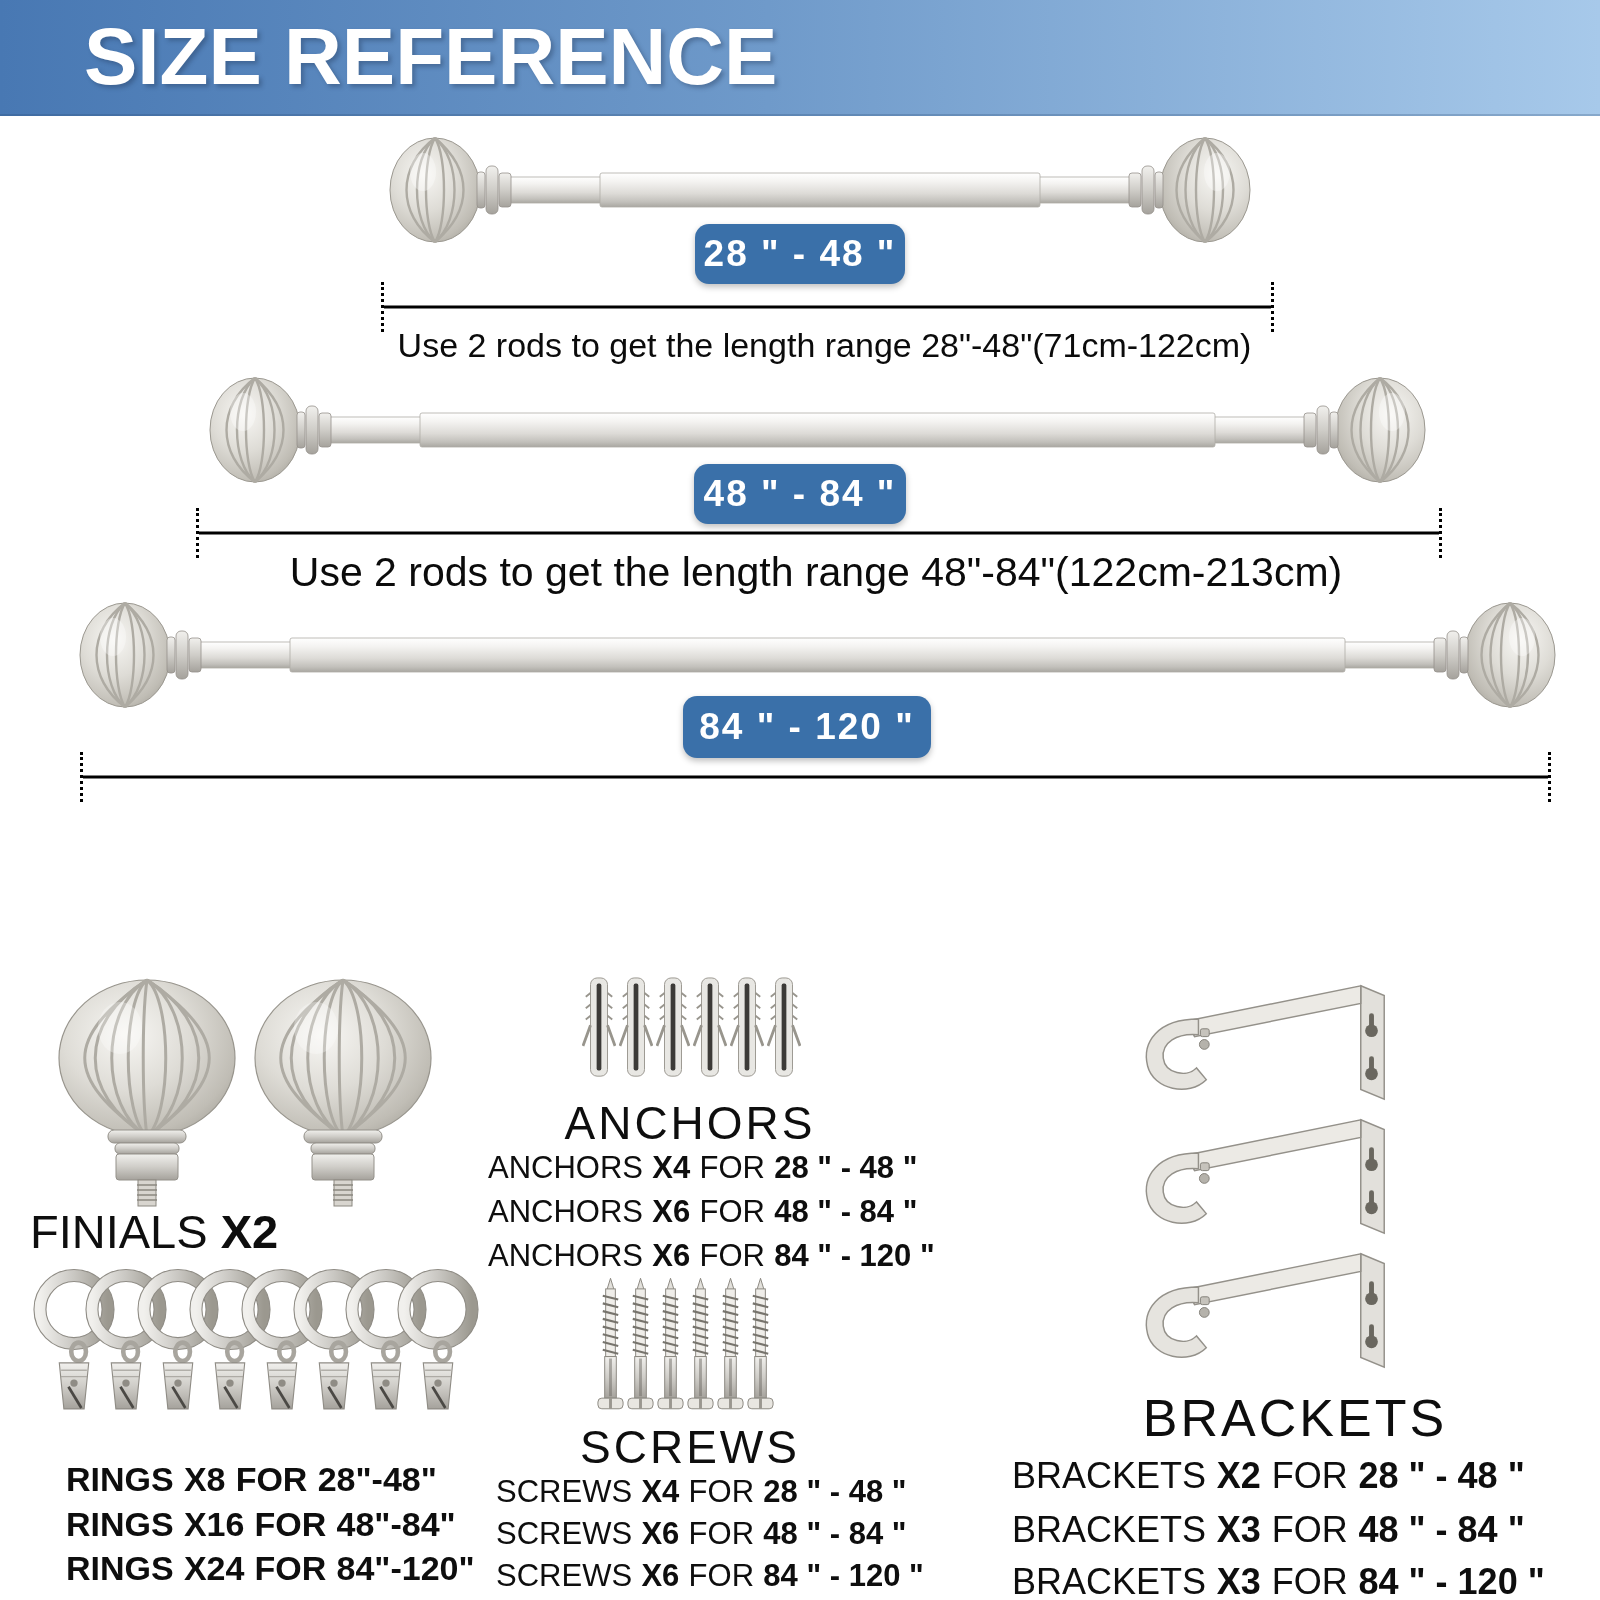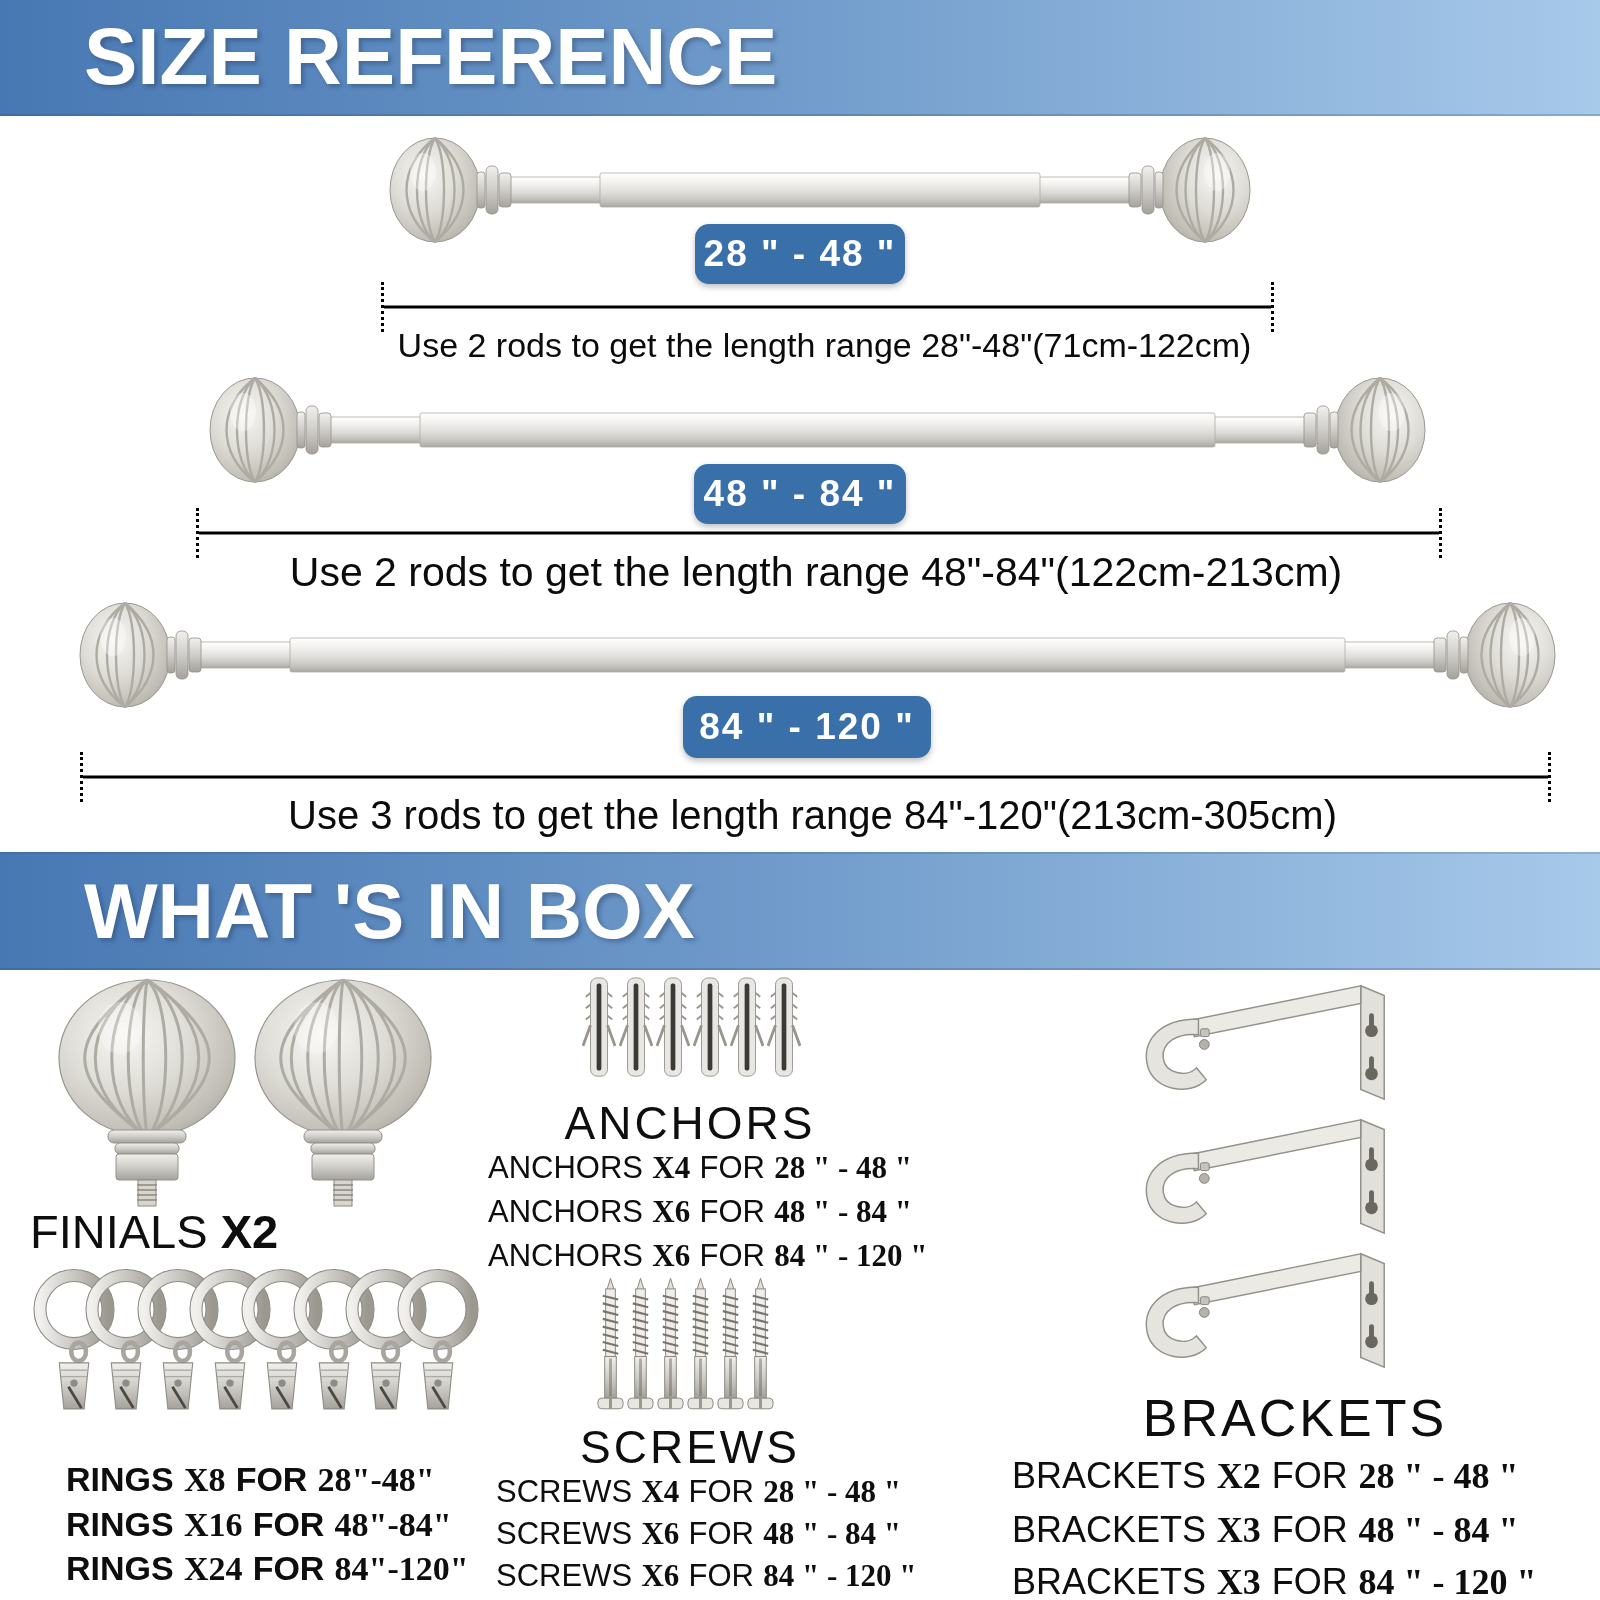--- a/index.html
+++ b/index.html
@@ -32,21 +32,21 @@
   }
   
   .dim{border-left:3px dotted #000;border-right:3px dotted #000;}
   .dim-bar{position:absolute;left:0;right:0;top:50%;height:3px;background:#000;transform:translateY(-50%);}
   
   .cap{font-weight:normal;color:#0b0b0b;text-align:center;white-space:nowrap;}
   
   .parts-title{color:#0e0e0e;text-align:center;letter-spacing:3px;font-weight:400;white-space:nowrap;}
   .ln{white-space:nowrap;}
   .ln > *{margin-right:.30em;}
-  .ln b{font-weight:700;font-family:Liberation Serif, serif;}
+  .ln b{font-weight:700;}
   .ln-mid{font-size:31px;}
   .ln-rings{font-size:34px;font-weight:700;}
   .ln-brackets{font-size:36px;}
   .fin-cap{font-size:47px;text-align:left;white-space:nowrap;}
   .fin-cap b{font-weight:700;}
 </style>
 </head>
 <body>
 
 <svg width="0" height="0" style="position:absolute" aria-hidden="true">
@@ -187,25 +187,21 @@
     <rect x="120" y="45" width="102" height="26" fill="url(#gRod)" stroke="#aeaca6" stroke-width=".8"></rect>
     <rect x="1263" y="45" width="102" height="26" fill="url(#gRod)" stroke="#aeaca6" stroke-width=".8"></rect>
     <rect x="215" y="41" width="1055" height="34" rx="2" fill="url(#gRod)" stroke="#aeaca6" stroke-width=".8"></rect>
     <use href="#finialH" width="128" height="116"></use>
     <use href="#finialH" width="128" height="116" transform="translate(1485 0) scale(-1 1)"></use>
   </svg>
   <div class="abs badge" style="left:683px;top:696px;width:248px;height:62px">84 " - 120 "</div>
   <div class="abs dim" style="left:80px;top:752px;width:1465px;height:50px">
     <div class="dim-bar"></div>
   </div>
-  <div class="abs cap" style="left:80px;top:793px;width:1465px;font-size:40px">Use 3 rods to get the length range 84"-120"(213cm-305cm)</div>
-
-  <div id="banner2" class="abs banner">
-    <div class="banner-text">WHAT 'S IN BOX</div>
-  </div>
+
 
   <svg class="abs" style="left:52px;top:976px" width="190" height="232" viewBox="0 0 190 232">
       <use href="#finialV" width="190" height="232"></use>
     </svg>
   <svg class="abs" style="left:248px;top:976px" width="190" height="232" viewBox="0 0 190 232">
       <use href="#finialV" width="190" height="232"></use>
     </svg>
   <div class="abs fin-cap" style="left:30px;top:1204px;width:430px">
     <span>FINIALS</span>
     <b>X2</b>

